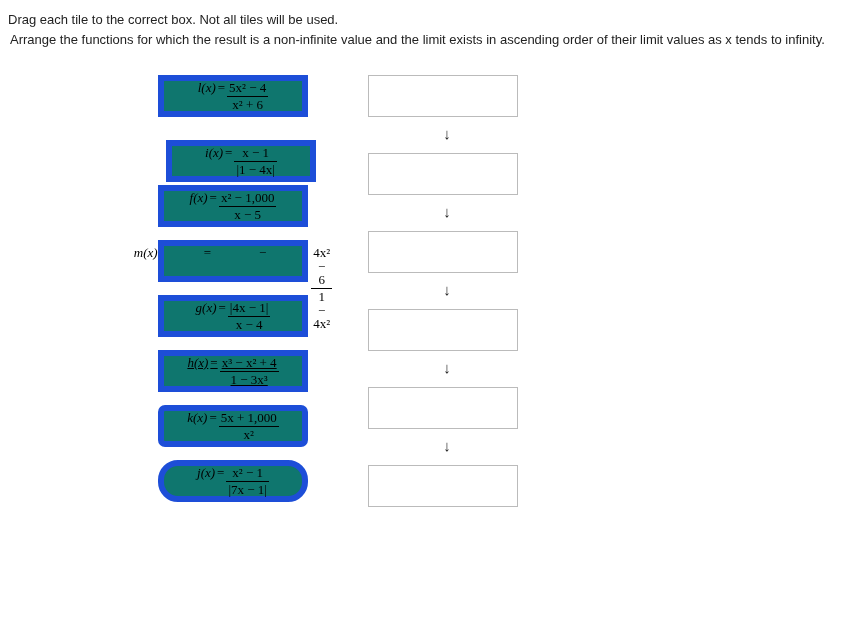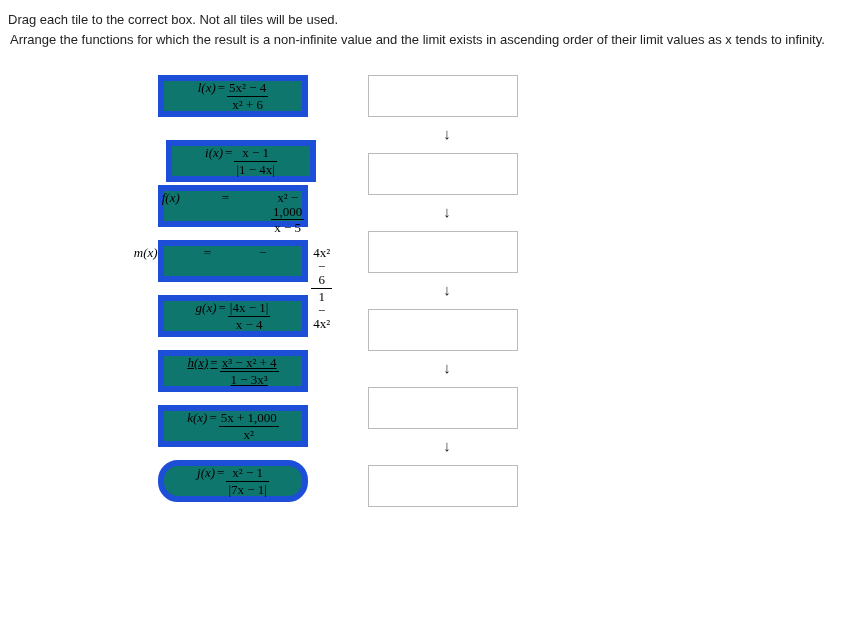--- a/index.html
+++ b/index.html
@@ -86,21 +86,21 @@
 
   <div class="tile" style="left:0px; top:65px;margin-left:8px;">
     <span class="fn">i(x)</span>
     <span class="eq">=</span>
     <span class="frac">
       <span class="num">x − 1</span>
       <span class="den">|1 − 4x|</span>
     </span>
   </div>
 
-  <div class="tile" style="left:0px; top:110px;gap:40px;">
+  <div class="tile" style="left:0px; top:110px;">
     <span class="fn">f(x)</span>
     <span class="eq">=</span>
     <span class="frac">
       <span class="num">x² − 1,000</span>
       <span class="den">x − 5</span>
     </span>
   </div>
 
   <div class="tile" style="left:0px; top:165px;gap:44px;">
     <span class="fn">m(x)</span>
@@ -123,21 +123,21 @@
 
   <div class="tile" style="left:0px; top:275px;text-decoration:underline;">
     <span class="fn">h(x)</span>
     <span class="eq">=</span>
     <span class="frac">
       <span class="num">x³ − x² + 4</span>
       <span class="den">1 − 3x³</span>
     </span>
   </div>
 
-  <div class="tile" style="left:0px; top:330px;">
+  <div class="tile" style="left:0px; top:330px;border-radius:7px;">
     <span class="fn">k(x)</span>
     <span class="eq">=</span>
     <span class="frac">
       <span class="num">5x + 1,000</span>
       <span class="den">x²</span>
     </span>
   </div>
 
   <div class="tile" style="left:0px; top:385px;border-radius:20px;">
     <span class="fn">j(x)</span>

